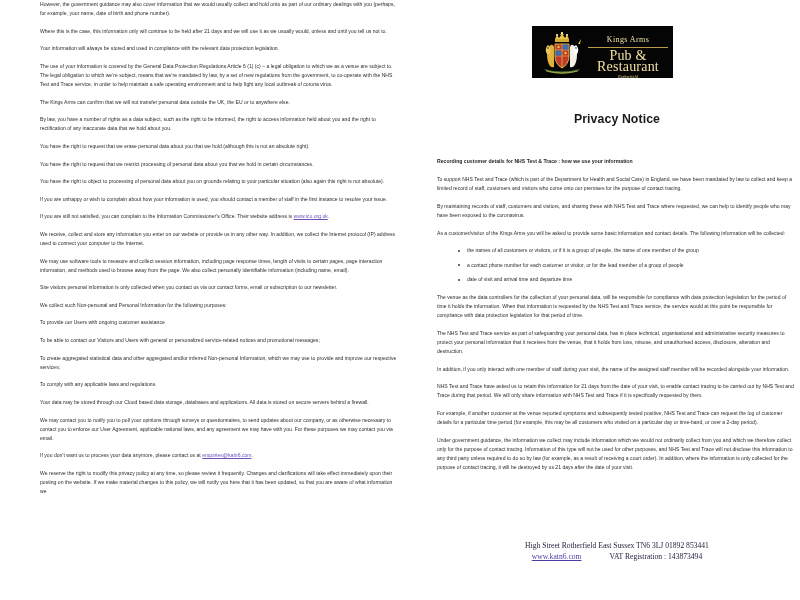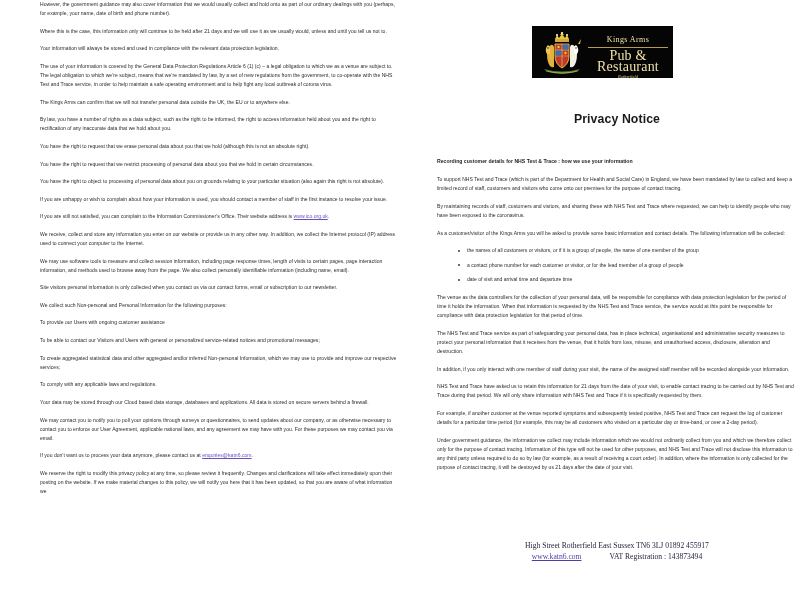--- a/index.html
+++ b/index.html
@@ -258,17 +258,17 @@
     </svg>
     <div class="ltext">
       <div class="l1">Kings Arms</div>
       <div class="rule"></div>
       <div class="l2">Pub &amp; Restaurant</div>
       <div class="l3">Rotherfield</div>
     </div>
   </div>
 
   <div id="footer">
-    <div class="fline1">High Street  Rotherfield  East Sussex  TN6 3LJ  01892 455917</div>
+    <div class="fline1">High Street  Rotherfield  East Sussex  TN6 3LJ  01892 853441</div>
     <div class="fline2"><a class="site" href="#">www.katn6.com</a><span>VAT Registration : 143873494</span></div>
   </div>
 
 </div>
 
 </body></html>

